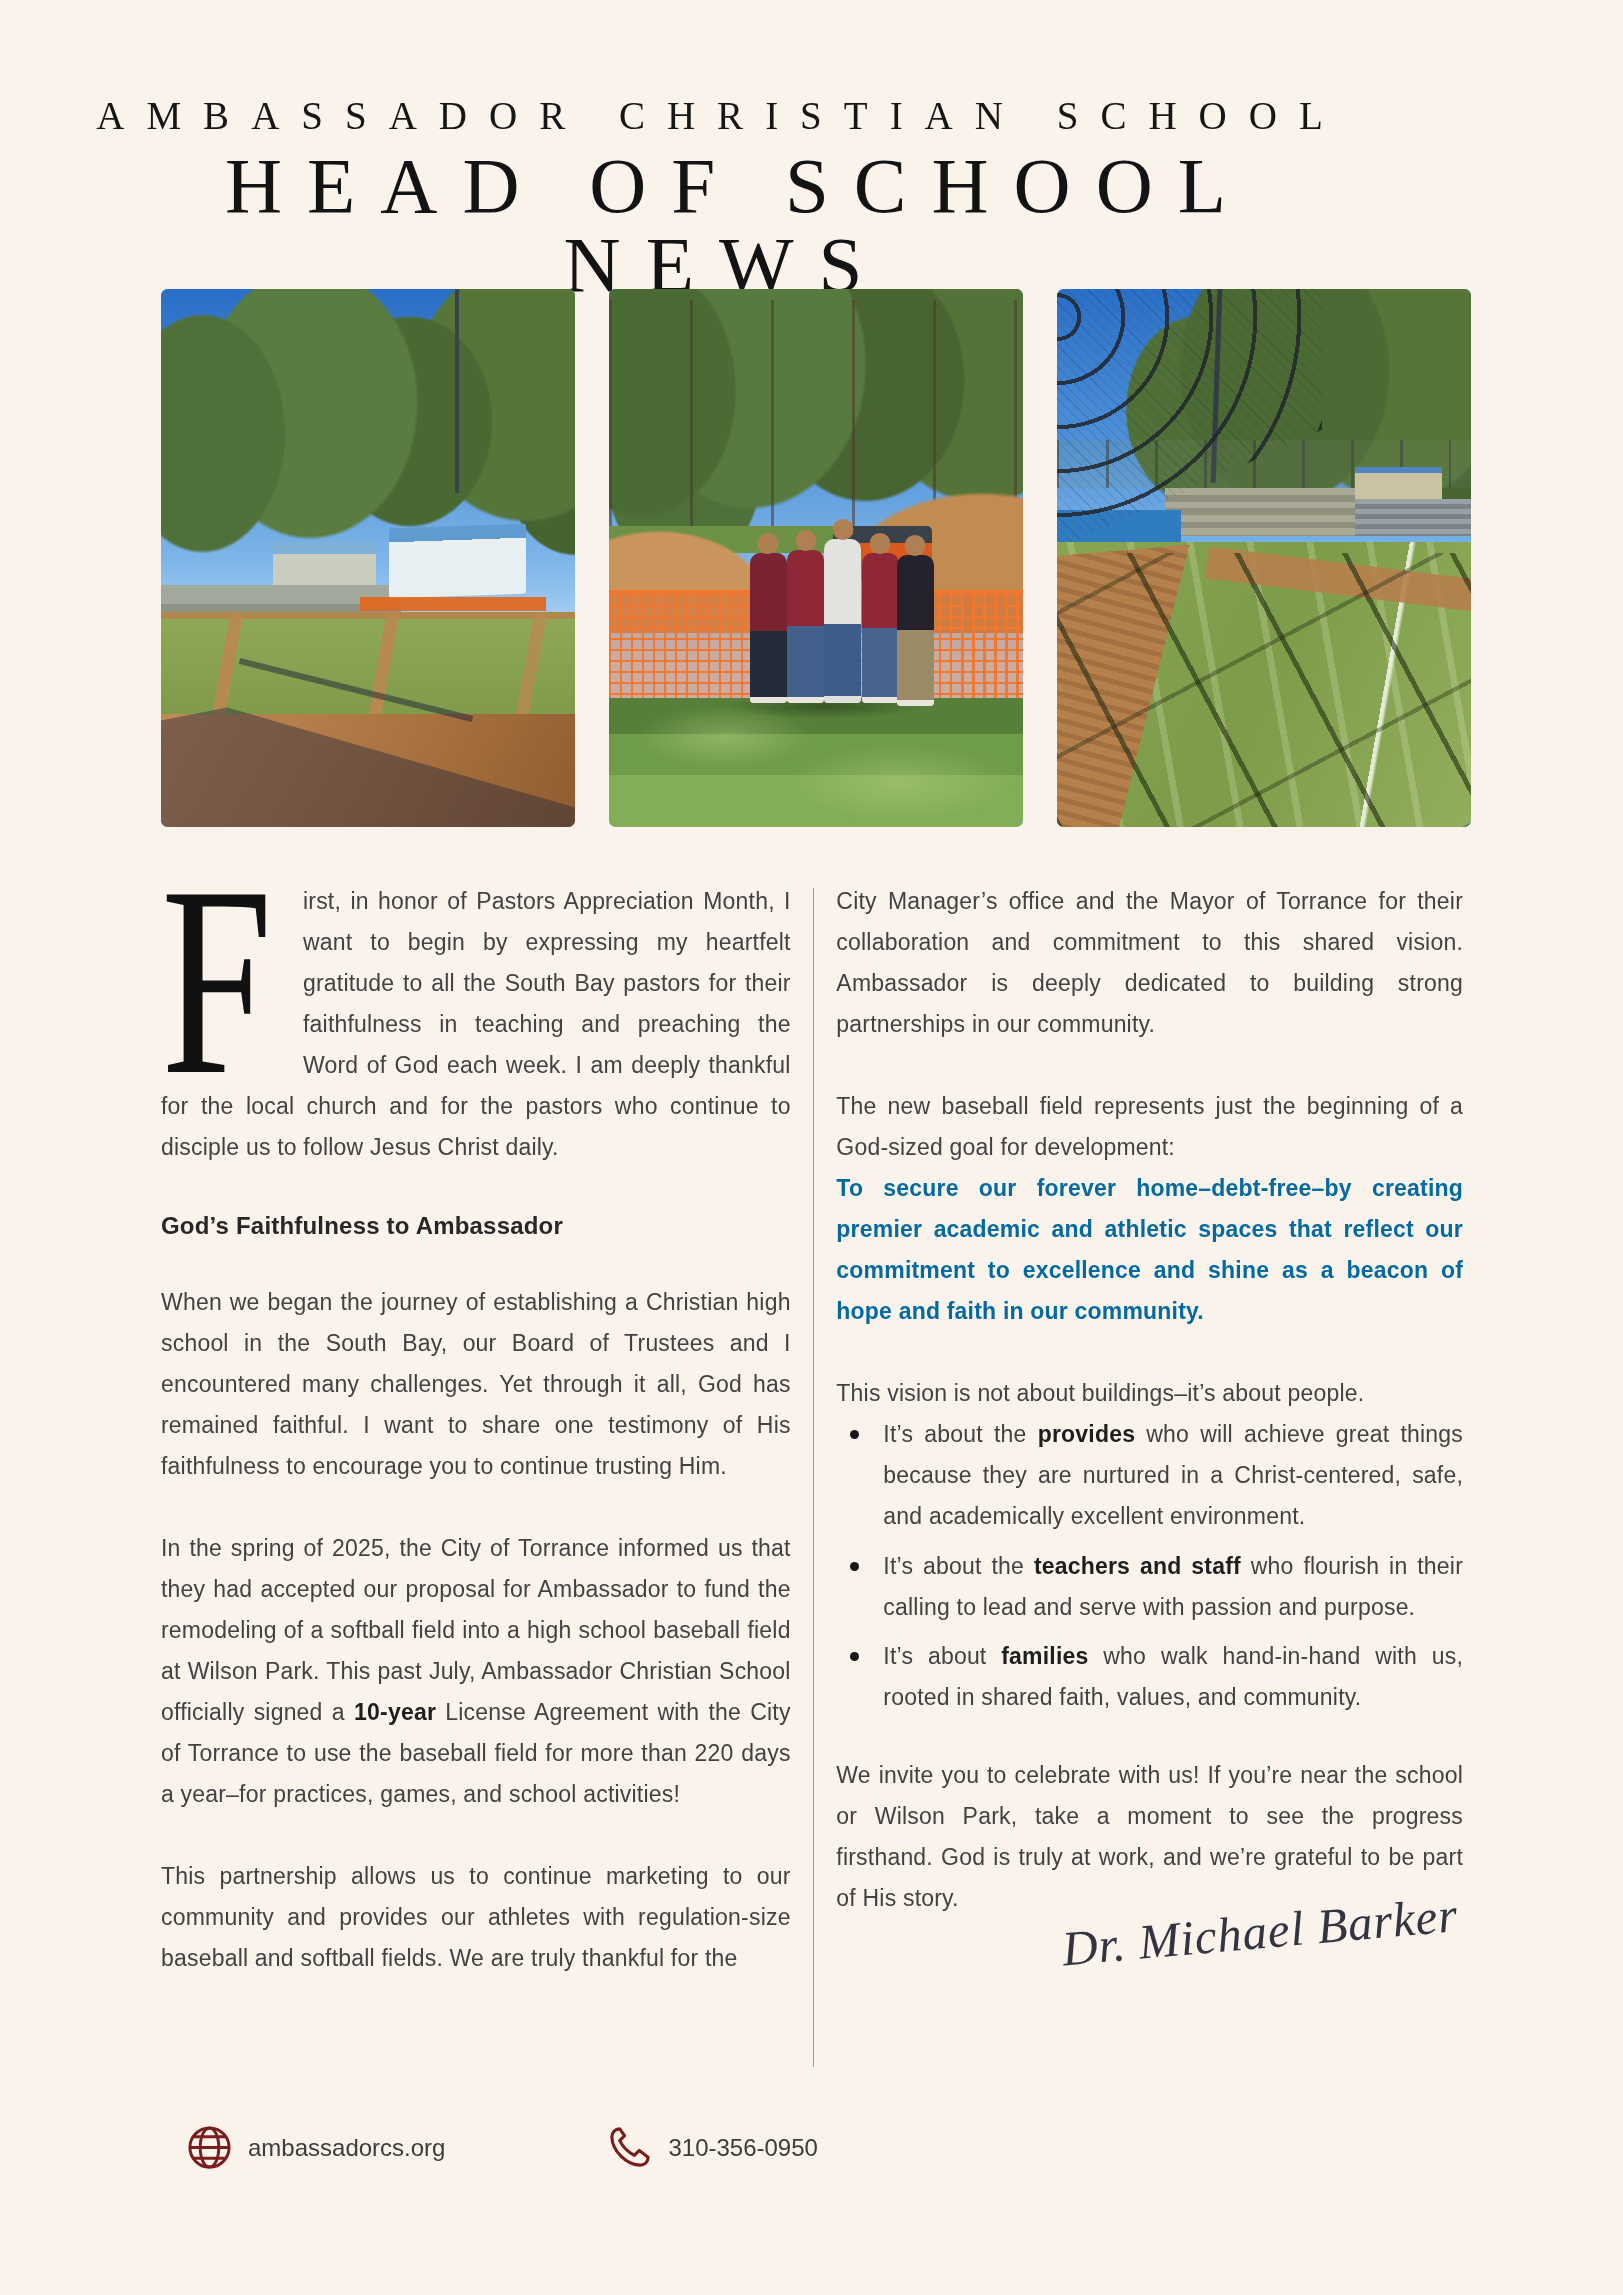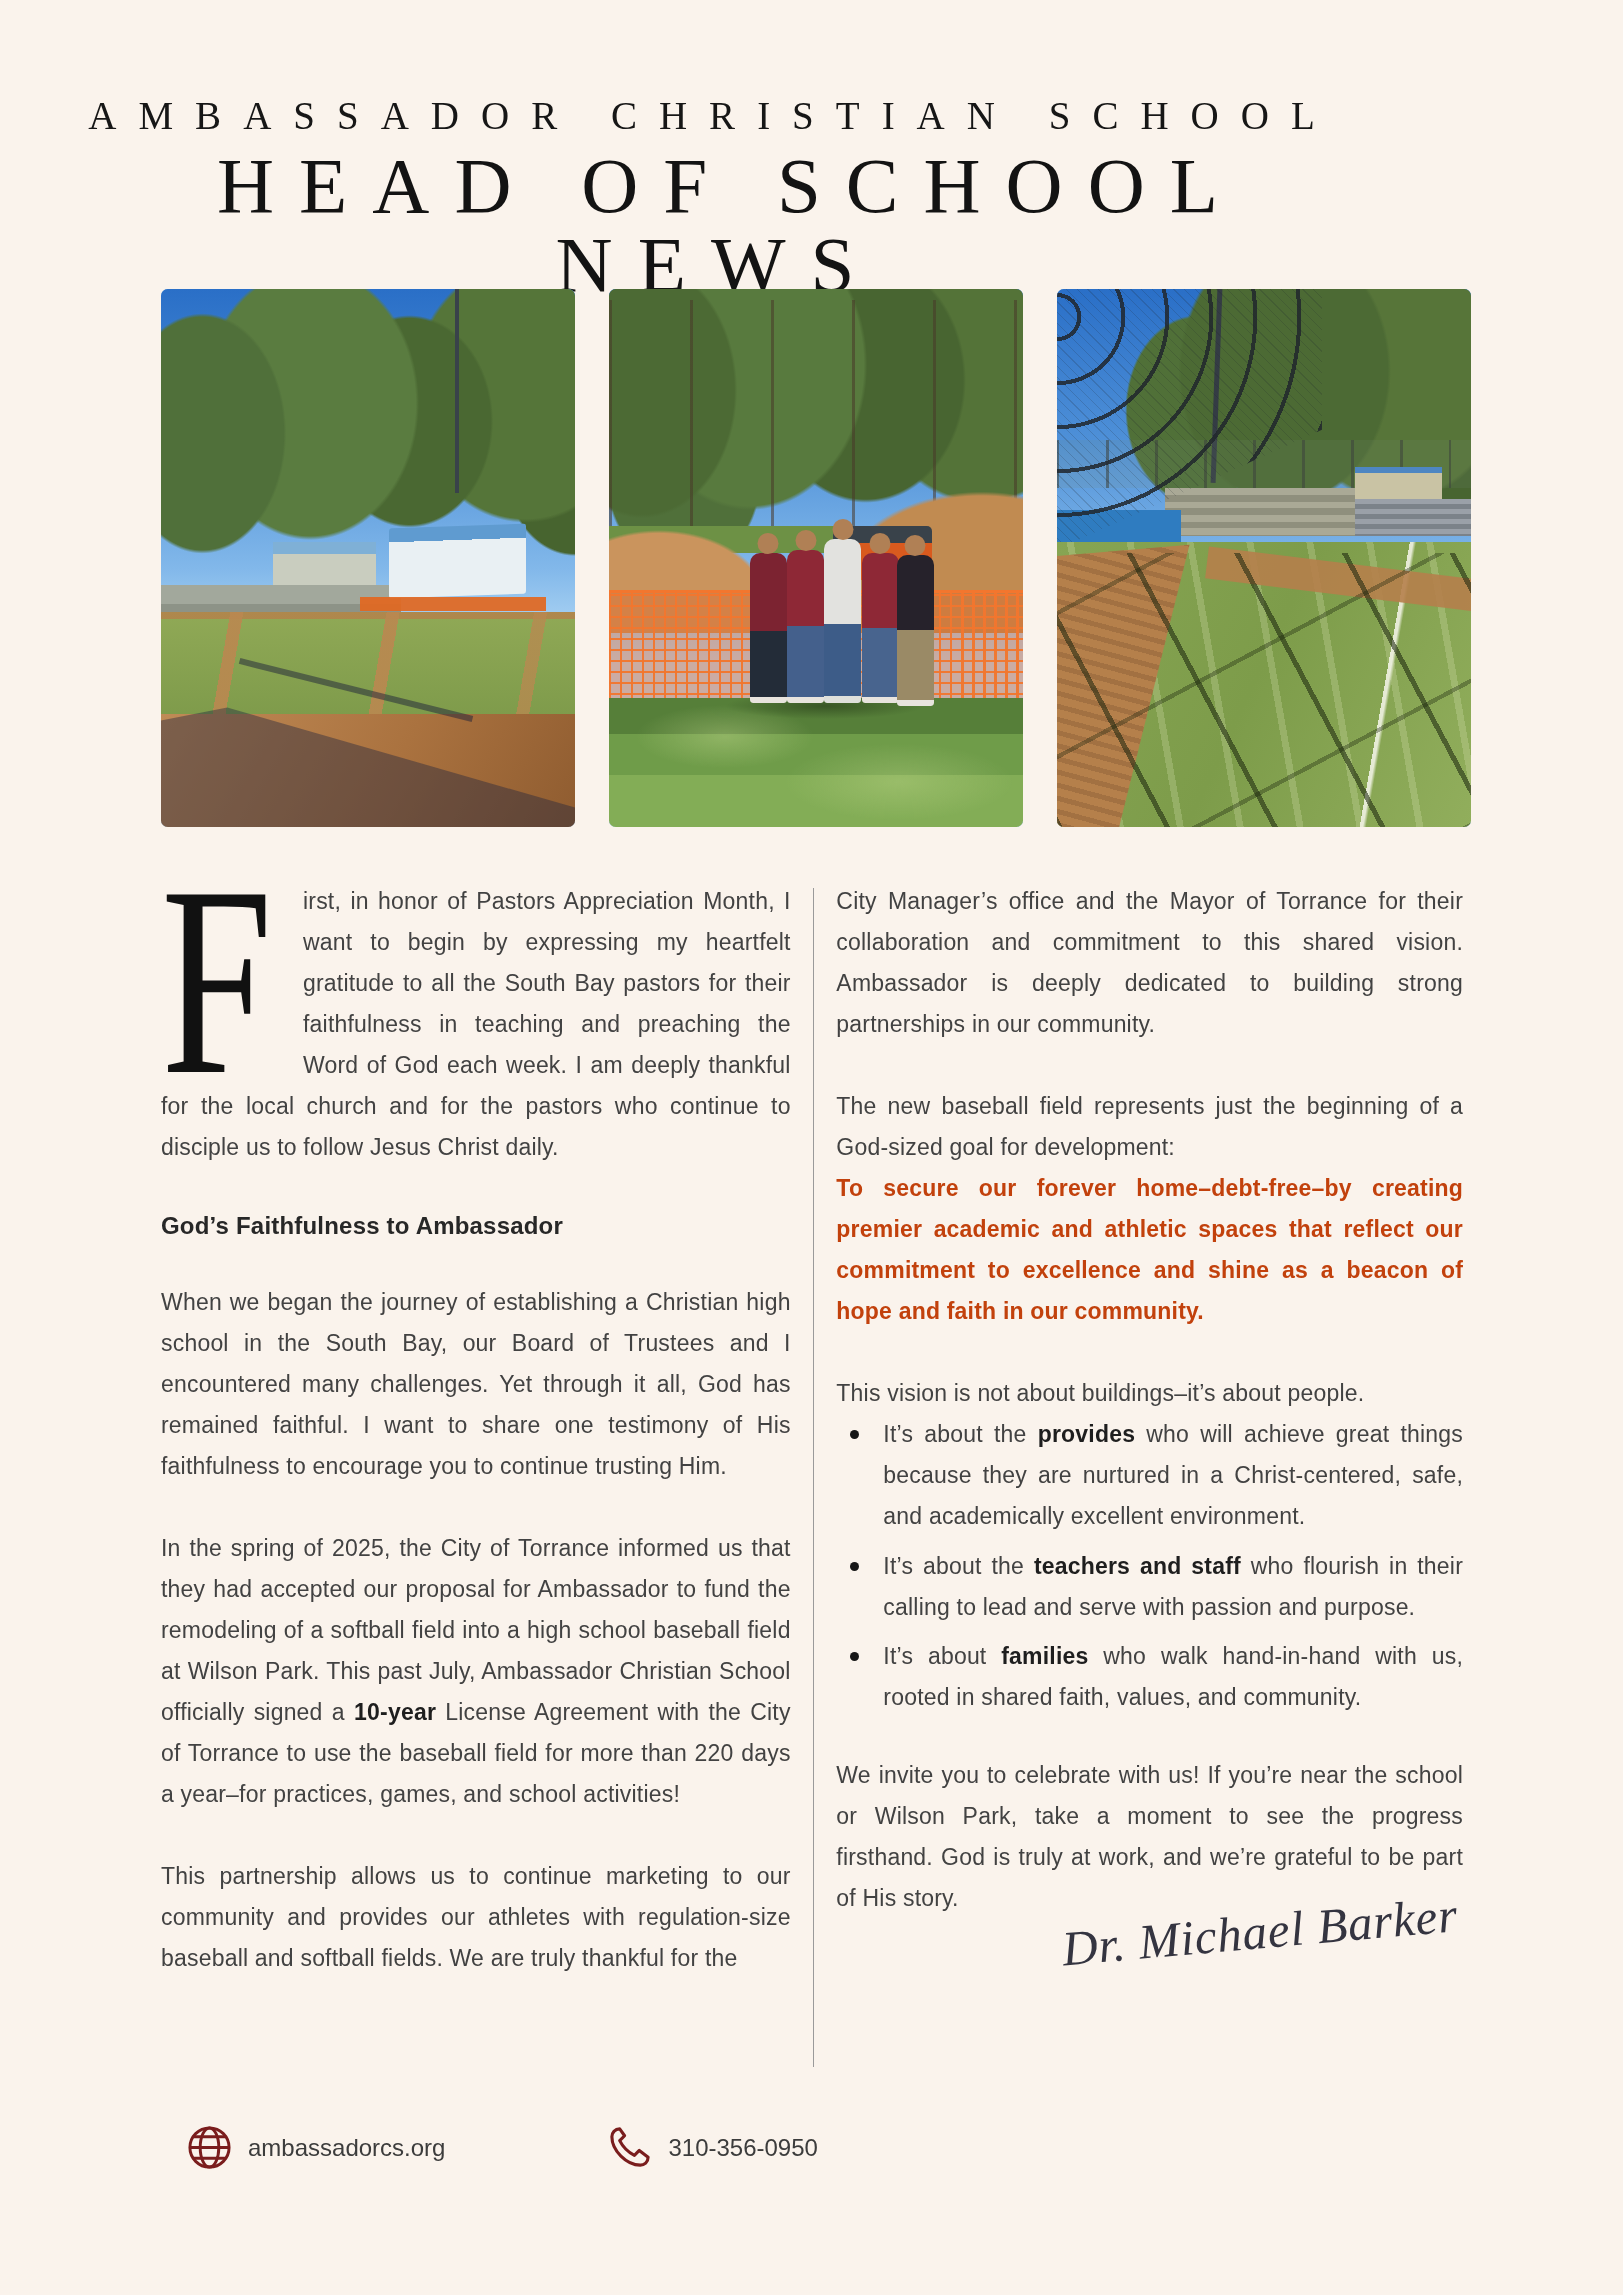--- a/index.html
+++ b/index.html
@@ -1,20 +1,20 @@
 <!DOCTYPE html>
 <html style="font-size:13.5px"><head>
 <meta charset="utf-8">
 <style>
   html,body{margin:0;padding:0;}
   body{width:1623px;height:2295px;background:#faf3ec;font-family:"Liberation Sans","DejaVu Sans",sans-serif;position:relative;overflow:hidden;}
   .page{position:absolute;inset:0;background:#faf3ec;}
 
   
-  header{position:absolute;top:0;left:8px;width:1387px;text-align:center;}
+  header{position:absolute;top:0;left:16px;width:1387px;text-align:center;}
   .school-name{margin-top:95px;font-family:"Liberation Serif","DejaVu Serif",serif;font-size:39px;font-weight:400;color:#161616;letter-spacing:22px;text-indent:22px;line-height:1.1;}
   .page-title{margin:8.5px 0 0;font-family:"Liberation Serif","DejaVu Serif",serif;font-size:79px;font-weight:400;color:#131313;letter-spacing:25px;text-indent:25px;line-height:1;padding-left:32px;}
 
   
   .photo-strip{position:absolute;top:289px;left:161px;width:1302px;height:538px;display:flex;gap:34px;}
   .photo{position:relative;width:414px;height:538px;border-radius:6.8px;overflow:hidden;flex:none;background:#79b1e4;}
   .layer{position:absolute;}
   .sky{inset:0;background:linear-gradient(180deg,#2a6fc7 0%,#4e90d8 28%,#82b8ea 52%,#a6d0f2 62%,#bcd9f0 70%);}
 
   
@@ -98,21 +98,21 @@
   .columns{position:absolute;top:881px;left:161px;width:1302px;display:flex;color:#424242;}
   .col{font-size:23px;line-height:41px;text-align:justify;letter-spacing:0.2px;}
   .col-left{width:630px;}
   .col-divider{width:1.7px;background:#9a9a9a;height:1179px;margin:6.8px 22px 0 22px;flex:none;}
   .col-right{width:627px;position:relative;}
   .col p{margin:0 0 41px;}
   .col p.tight{margin-bottom:0;}
   .col b, .col strong{color:#1e1e1e;}
   .dropcap{float:left;width:142px;height:203px;font-family:"Liberation Serif","DejaVu Serif",serif;font-size:271px;line-height:201px;color:#111;transform:scaleX(.74);transform-origin:left top;}
   h2.section-heading{font-size:24px;font-weight:bold;color:#272727;margin:0 0 39px;line-height:34px;letter-spacing:0.2px;}
-  .bold-para{font-weight:bold;color:#c2410c;}
+  .bold-para{font-weight:bold;color:#0369a1;}
   ul.vision-list{list-style:none;margin:0 0 37px;padding:0;}
   ul.vision-list li{position:relative;padding-left:47px;margin-bottom:8.5px;}
   ul.vision-list li::before{content:"";position:absolute;left:13.5px;top:16px;width:9.3px;height:9.3px;border-radius:50%;background:#171717;}
   .signature{text-align:right;font-family:"Liberation Serif","DejaVu Serif",serif;font-style:italic;font-size:49px;color:#343440;transform:rotate(-5deg);transform-origin:right center;margin:-25px 5px 0 0;letter-spacing:0.8px;white-space:nowrap;}
 
   
   .contact-bar{position:absolute;top:2124px;left:161px;width:1302px;display:flex;align-items:center;font-size:24px;color:#3c3c3c;text-align:center;}
   .contact-item{display:flex;align-items:center;gap:15px;}
   .contact-item svg{display:block;}
   .ci-web{margin-left:25px;}

